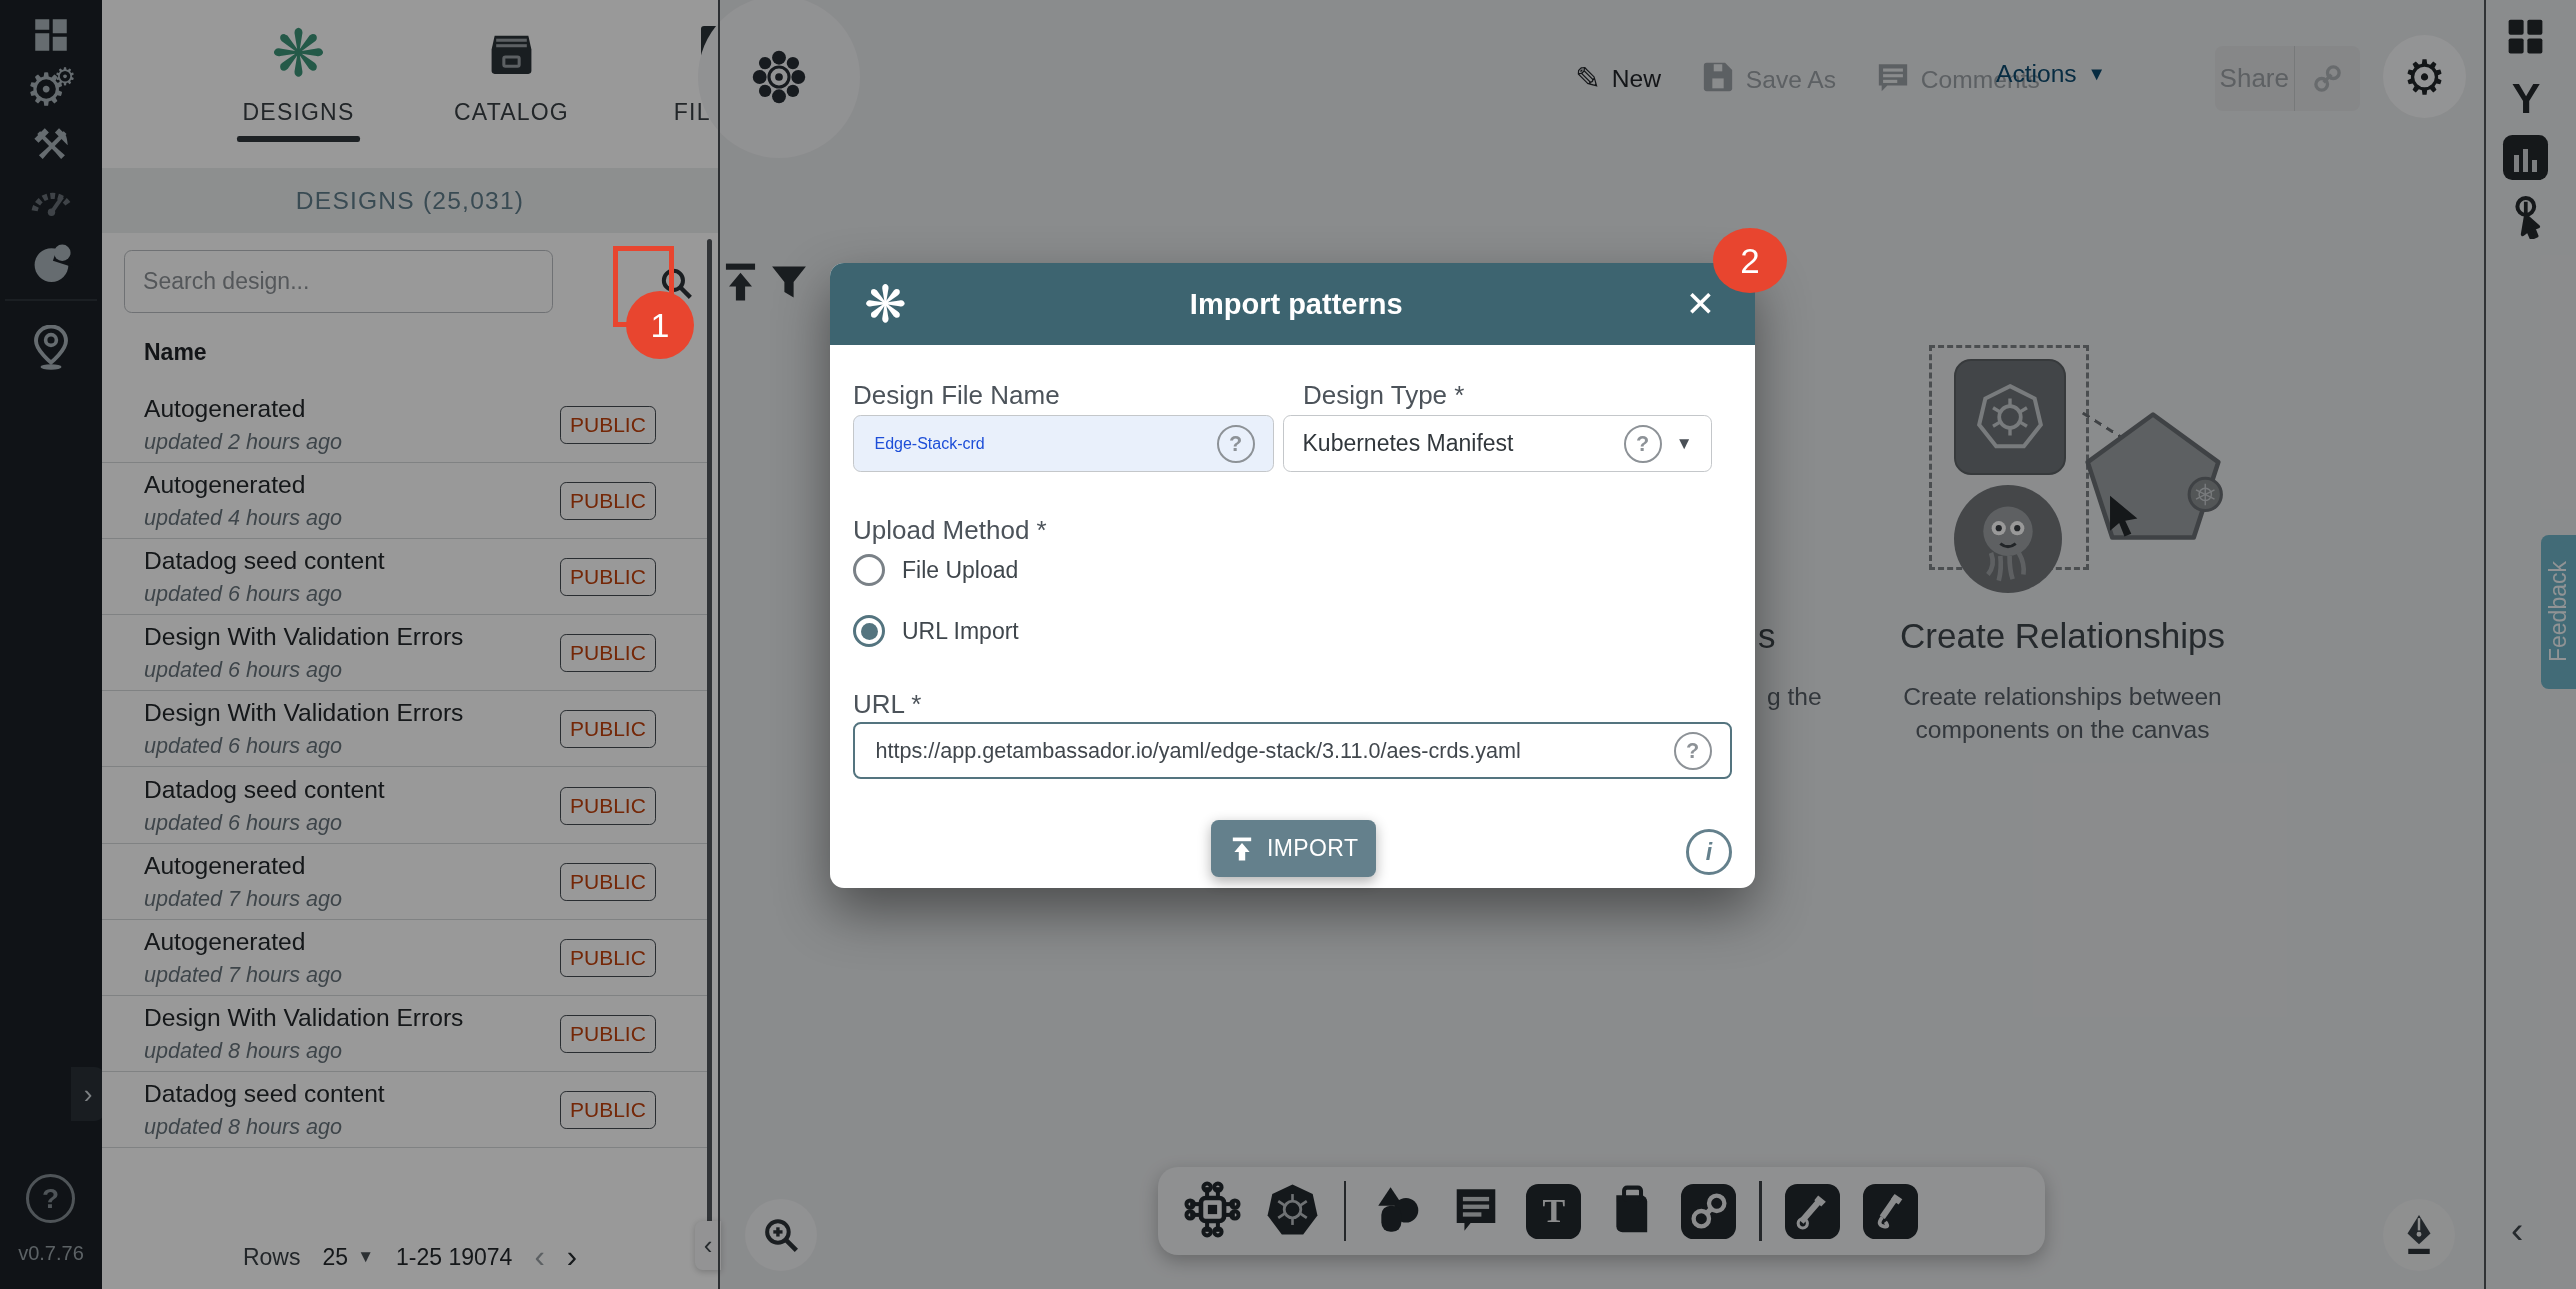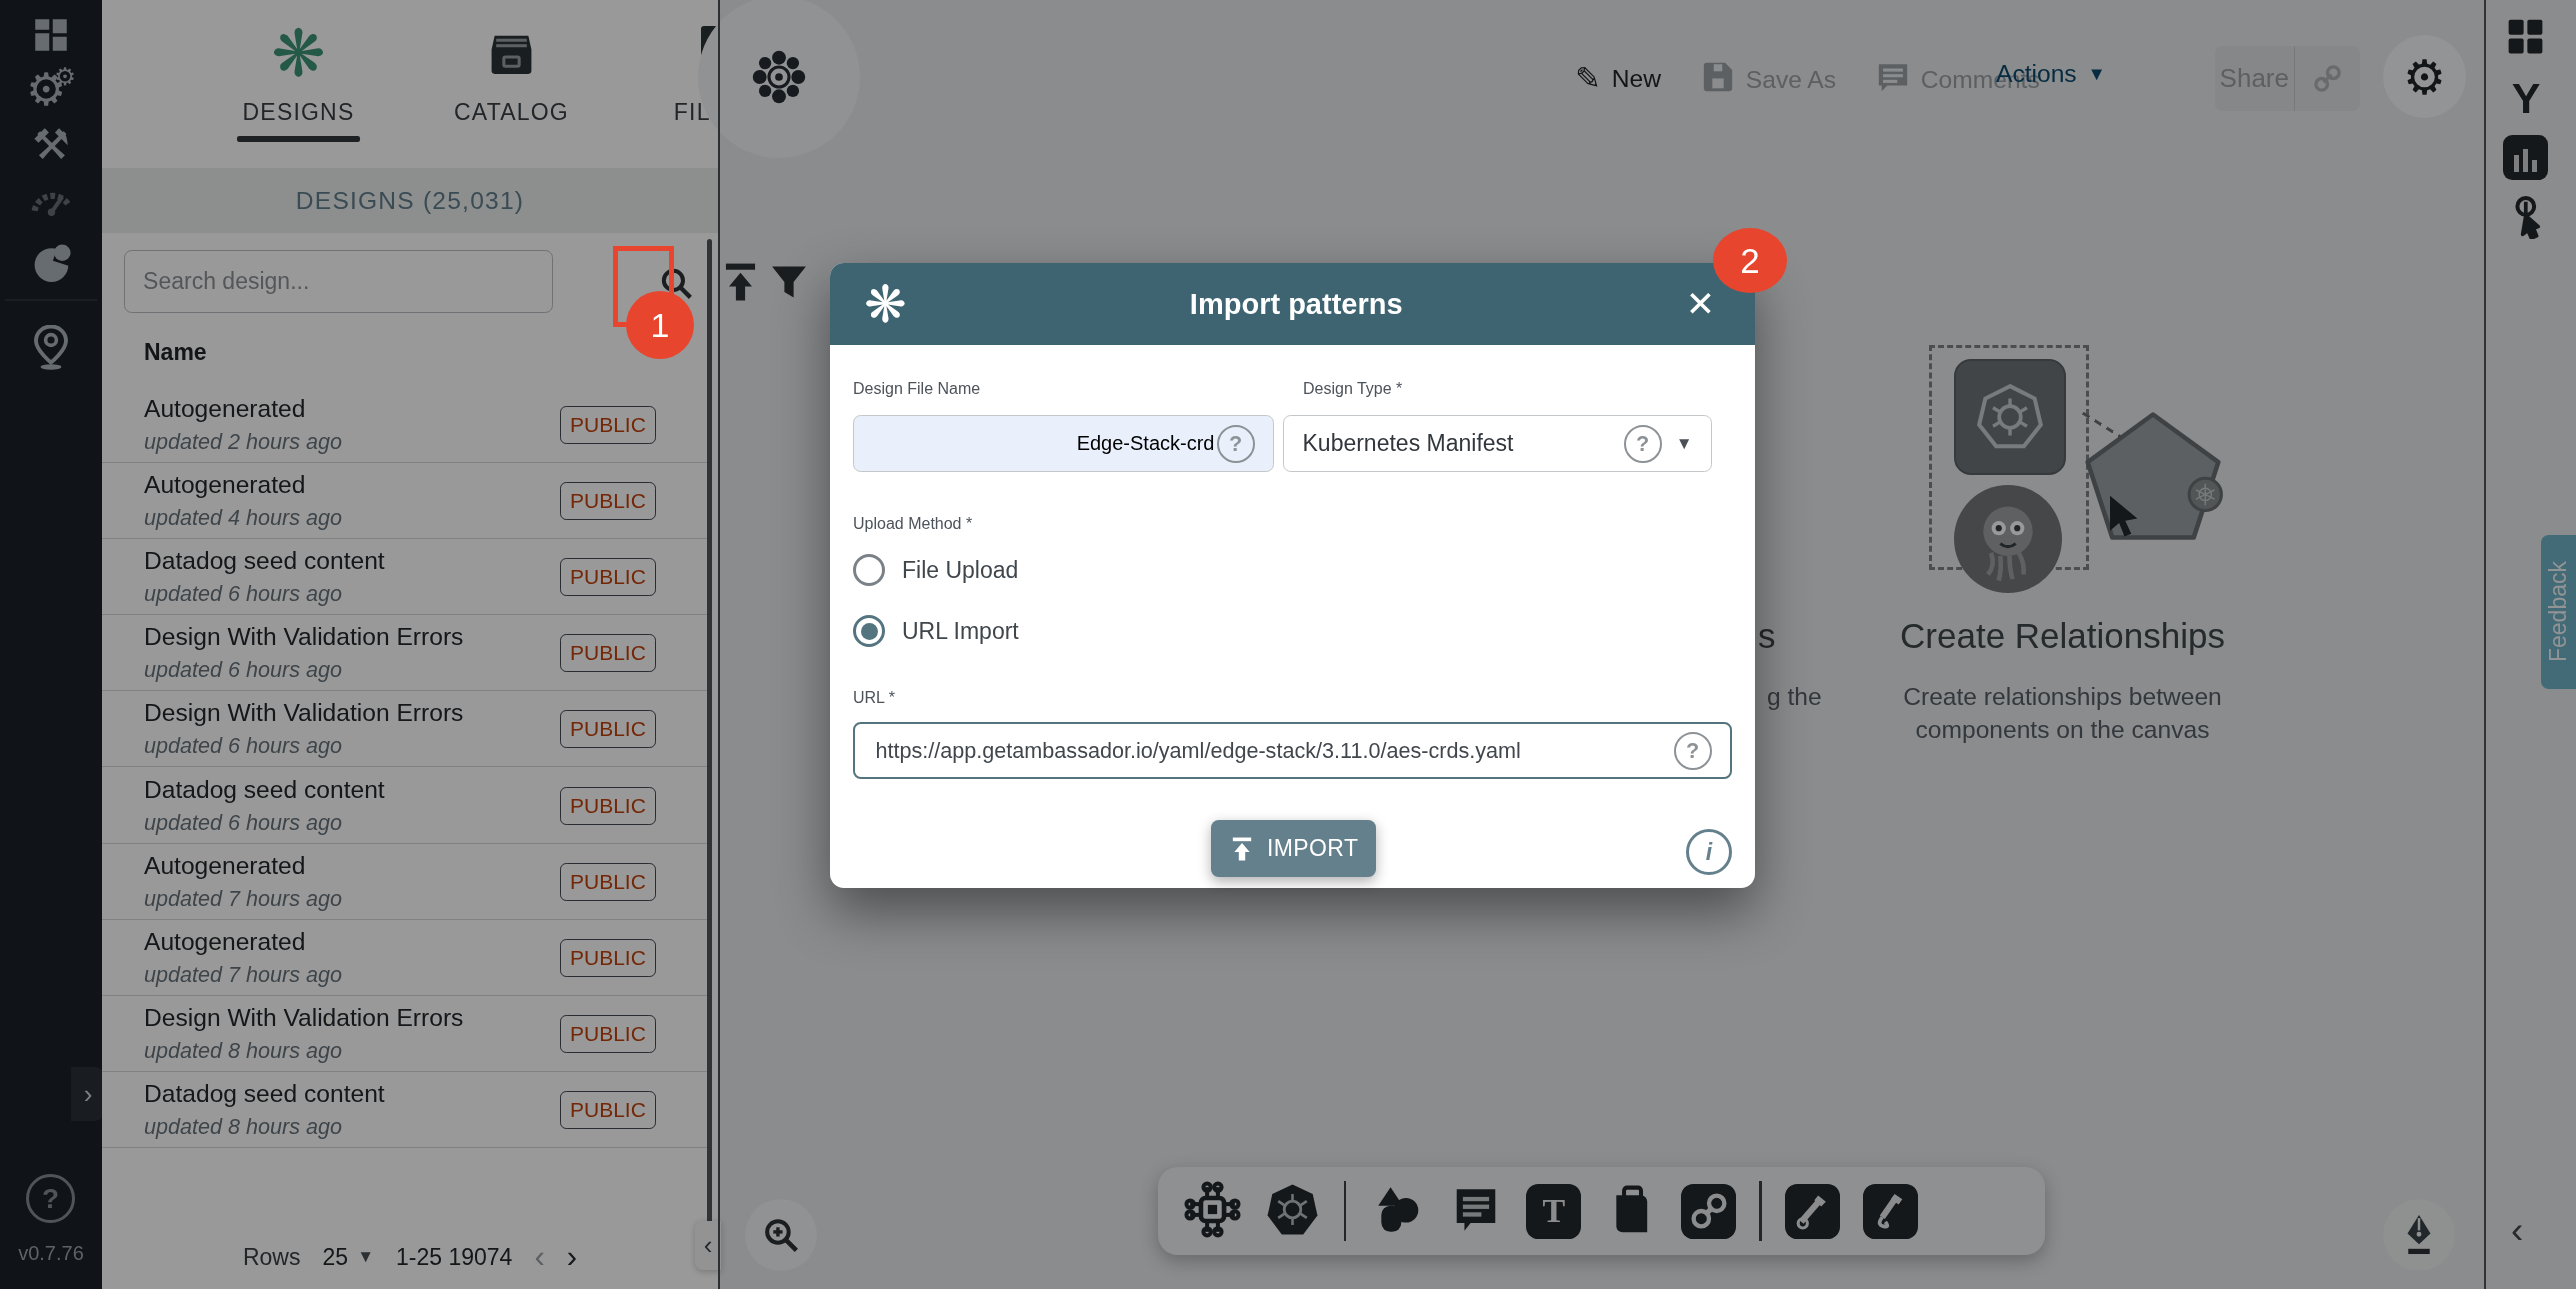--- a/index.html
+++ b/index.html
@@ -34,21 +34,21 @@
         box-shadow:0 6.2px 18.5px rgba(0,0,0,.25);z-index:1;display:flex;align-items:center;padding:0 26px;box-sizing:border-box;gap:23px;}
   .tile{width:55px;height:55px;background:#22282d;border-radius:12.3px;display:flex;align-items:center;justify-content:center;flex:0 0 auto;}
   .psep{width:2.3px;height:60px;background:#3c4247;flex:0 0 auto;}
   
   #overlay{left:0;top:0;width:2576px;height:1290px;background:rgba(0,0,0,.40);z-index:50;}
   #modal{left:830px;top:263px;width:925px;height:625px;background:#fff;border-radius:14px;z-index:100;
          box-shadow:0 23px 54px rgba(0,0,0,.45);}
   #modal-head{position:absolute;left:0;top:0;width:100%;height:82px;background:#3d6470;
               border-radius:14px 14px 0 0;display:flex;align-items:center;}
   #modal-title{flex:1;text-align:center;color:#fff;font-size:29px;font-weight:bold;}
-  .field-label{font-size:16px;color:#4c535a;}
+  .field-label{font-size:26px;color:#4c535a;}
   .fld{position:absolute;height:57px;border:1.5px solid #c4c7ca;border-radius:7.7px;box-sizing:border-box;
        font-size:23px;color:#31373c;display:flex;align-items:center;padding:0 18.5px;background:#fff;}
   .help{width:34px;height:34px;border:2.3px solid #8d9297;border-radius:50%;color:#8d9297;
         display:flex;align-items:center;justify-content:center;font-size:21.6px;font-weight:bold;flex:0 0 auto;}
   .radio{width:32px;height:32px;border-radius:50%;box-sizing:border-box;}
   .badge-red{background:#e8452f;border-radius:50%;color:#fff;display:flex;align-items:center;justify-content:center;z-index:120;}
   input.bare{border:none;outline:none;background:transparent;font-family:"Liberation Sans",sans-serif;}
   .vtext{writing-mode:vertical-rl;transform:rotate(180deg);}
 </style>
 </head>
@@ -466,21 +466,21 @@
 
   <div class="abs" id="modal">
     <div id="modal-head">
       <span style="font-size:51px;color:#ffffff;margin-left:34px;line-height:1;">❋</span>
       <span id="modal-title">Import patterns</span>
       <span style="color:#fff;font-size:35px;font-weight:300;margin-right:40px;cursor:pointer;">✕</span>
     </div>
 
     <div class="abs field-label" style="left:23px;top:117px;">Design File Name</div>
     <div class="fld" style="left:23px;top:152px;width:421px;background:#e9f0fb;">
-      <input class="bare" style="flex: 1 1 0%; font-size: 20px; color: #000000; background: transparent; text-align: right;" value="Edge-Stack-crd">
+      <input class="bare" style="flex: 1 1 0%; font-size: 16px; color: #1d4ed8; background: transparent;" value="Edge-Stack-crd">
       <span class="help">?</span>
     </div>
 
     <div class="abs field-label" style="left:473px;top:117px;">Design Type *</div>
     <div class="fld" style="left:453px;top:152px;width:429px;">
       <span style="flex:1;">Kubernetes Manifest</span>
       <span class="help">?</span>
       <span style="font-size:17px;color:#4a5056;margin-left:14px;">▼</span>
     </div>
 

